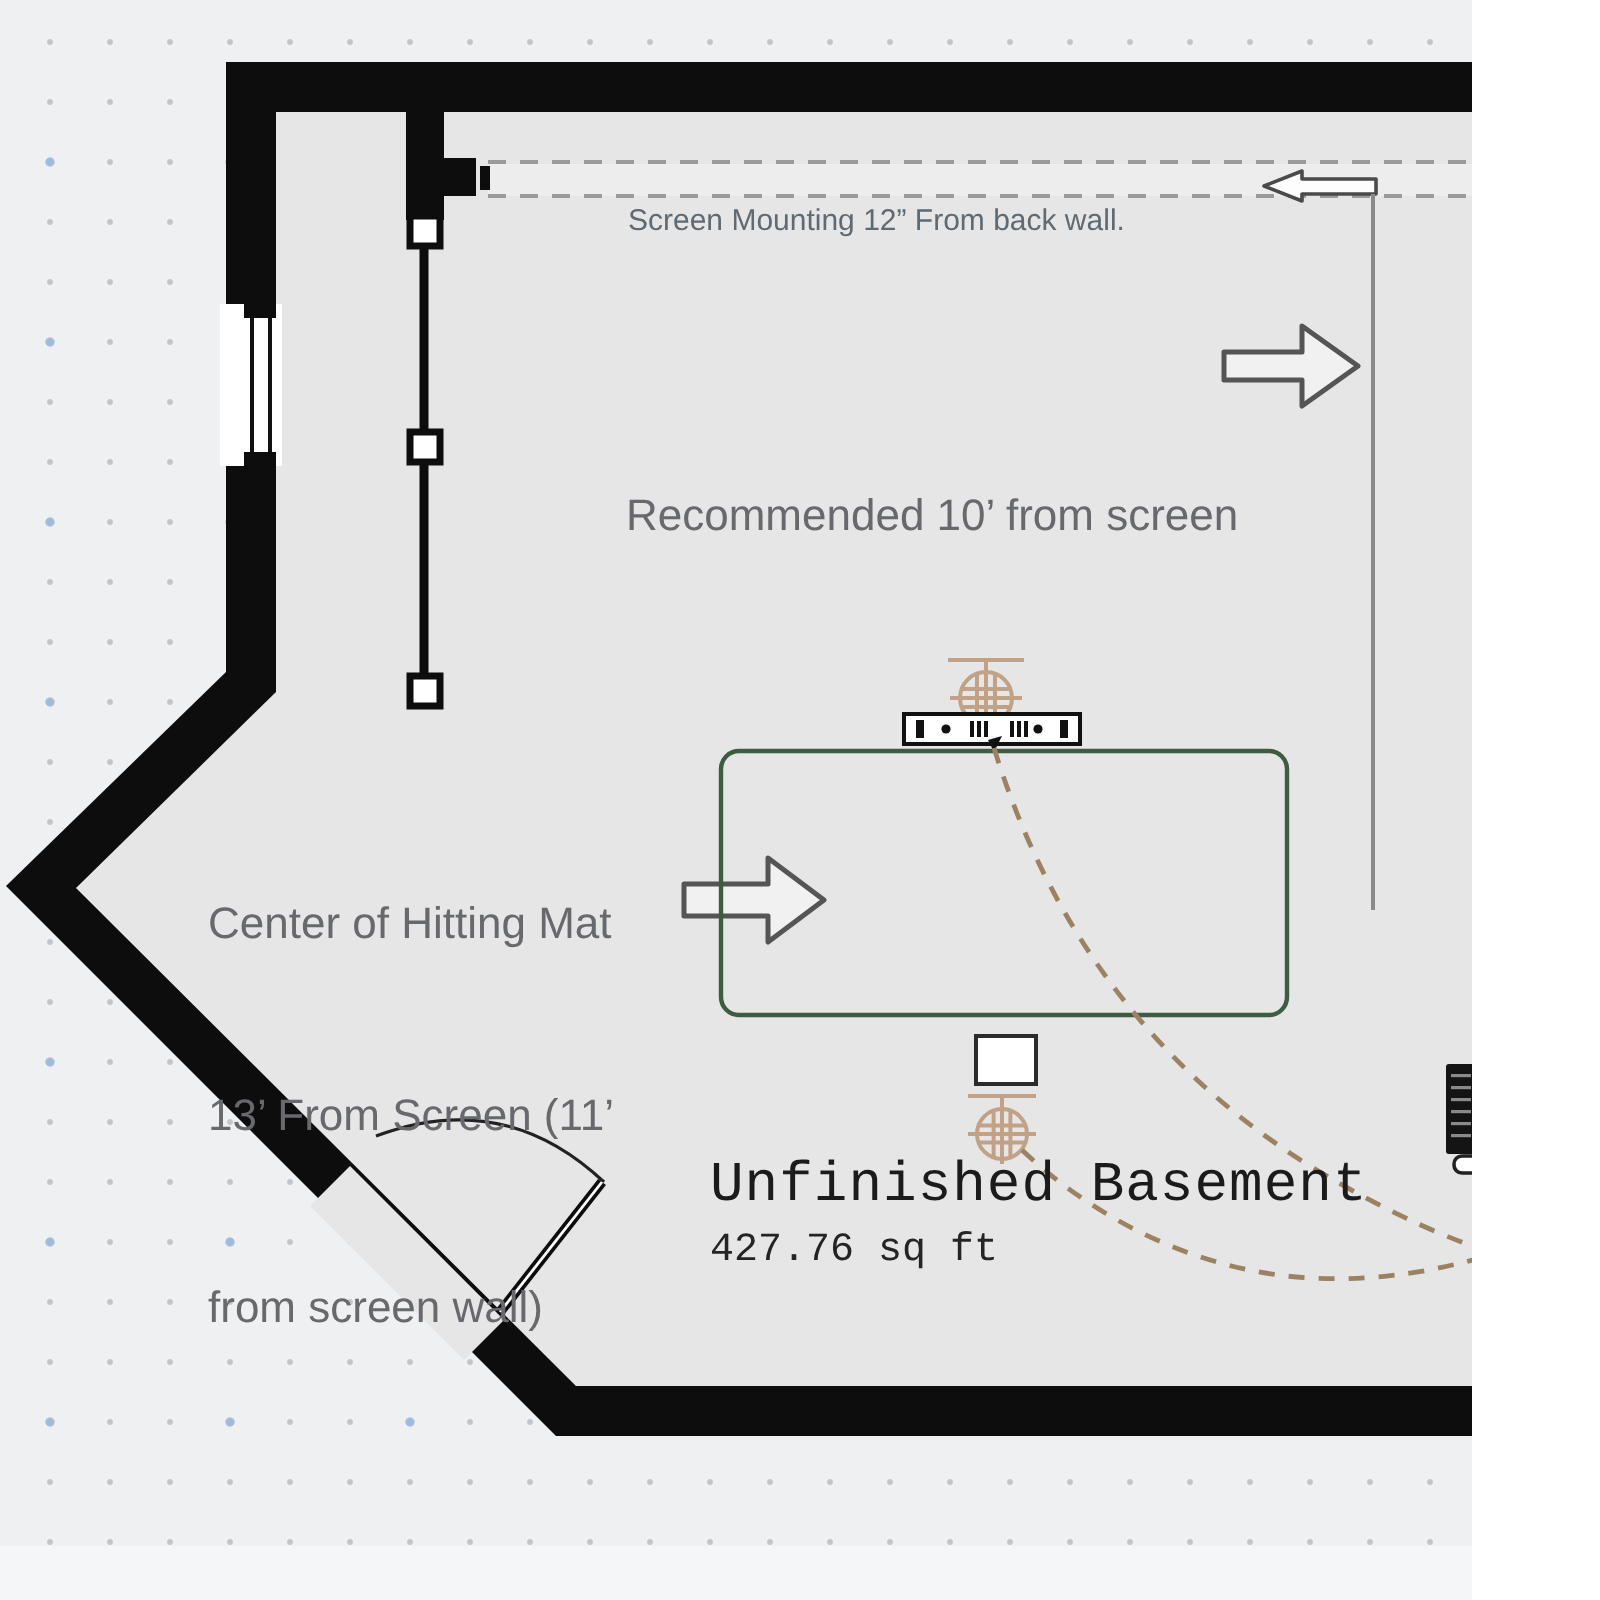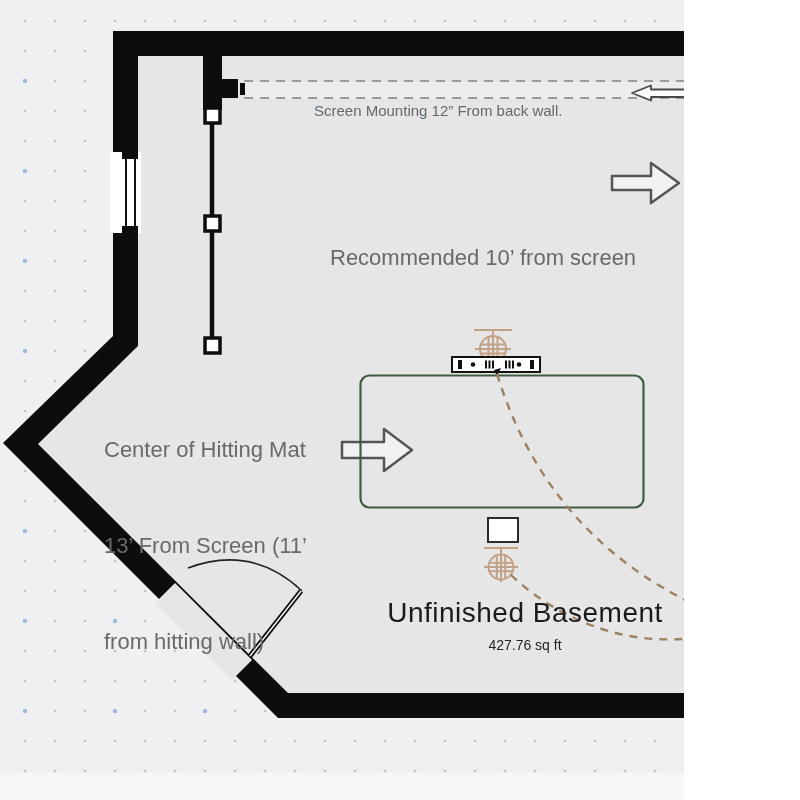--- a/index.html
+++ b/index.html
@@ -1,44 +1,44 @@
 <!DOCTYPE html>
 <html><head>
 <meta charset="utf-8">
 <style>
   html,body{margin:0;padding:0;}
   body{font-family:"Liberation Sans", sans-serif;}
   #stage{
-    position:relative;width:684px;height:800px;overflow:hidden;
+    position:relative;width:736px;height:800px;overflow:hidden;
     background:#eff0f2;
   }
   .grid{
     position:absolute;inset:0;
     background-image:
       radial-gradient(circle, rgba(160,186,219,.95) 0 2px, transparent 2.6px),
       radial-gradient(circle, #c2c5c9 0 1.2px, transparent 1.7px);
     background-size:90px 90px, 30px 30px;
     background-position:70px 36px, 10px 6px;
   }
   .bottom-strip{
     position:absolute;left:0;right:0;bottom:0;height:27px;background:#f5f6f7;
   }
   svg{position:absolute;left:0;top:0;}
   .ann{
     position:absolute;color:#67696c;
     font-size:22px;line-height:31px;white-space:pre;
   }
   #t-screen-mounting{left:314px;top:101px;font-size:15px;line-height:20px;color:#5f6a72;}
-  #t-recommended{left:330px;top:180px;}
-  #t-hitting-mat{left:104px;top:370px;line-height:32px;}
+  #t-recommended{left:313px;top:180px;}
+  #t-hitting-mat{left:104px;top:382px;line-height:32px;}
   #room-label-box{
-    position:absolute;left:355px;top:597px;width:340px;text-align:center;
+    position:absolute;left:355px;top:578px;width:340px;text-align:left;font-family:Liberation Mono, monospace;
   }
   #t-room-name{color:#1b1b1b;font-size:28px;line-height:32px;letter-spacing:.5px;}
-  #t-room-area{color:#242424;font-size:14px;line-height:22px;margin-top:5px;}
+  #t-room-area{color:#242424;font-size:20px;line-height:22px;margin-top:5px;}
 </style>
 </head>
 <body>
 
 <div id="stage">
   <div class="grid"></div>
 
   <svg width="800" height="800" viewBox="0 0 800 800">
 
     <path d="M138,56 H758 V693 H288 L38,444 L138,346 Z" fill="#e6e6e7"></path>
@@ -167,21 +167,21 @@
 
   <div class="ann" id="t-screen-mounting">Screen Mounting 12” From back wall.</div>
 
   <div class="ann" id="t-recommended">
     <div>Recommended 10’ from screen</div>
   </div>
 
   <div class="ann" id="t-hitting-mat">
     <div>Center of Hitting Mat</div>
     <div>13’ From Screen (11’</div>
-    <div>from hitting wall)</div>
+    <div>from screen wall)</div>
   </div>
 
   <div id="room-label-box">
     <div id="t-room-name">Unfinished Basement</div>
     <div id="t-room-area">427.76 sq ft</div>
   </div>
 
   <div class="bottom-strip"></div>
 </div>
 

